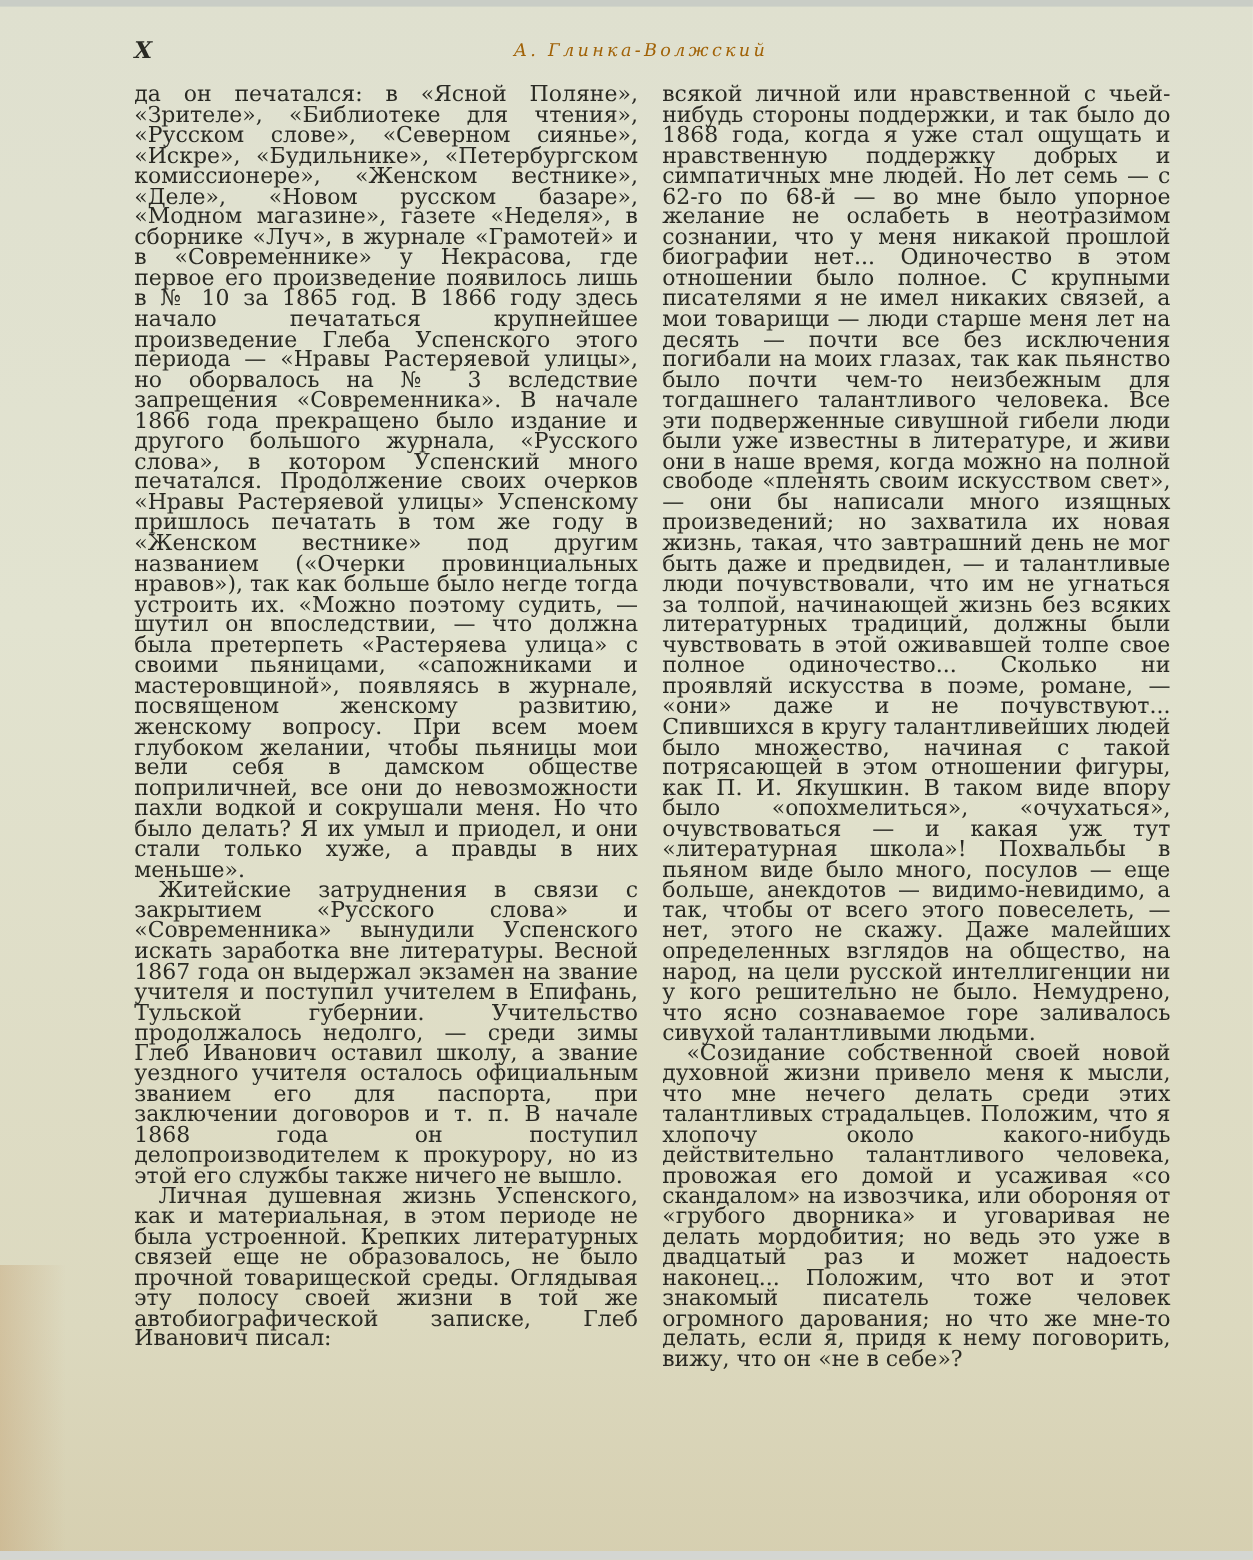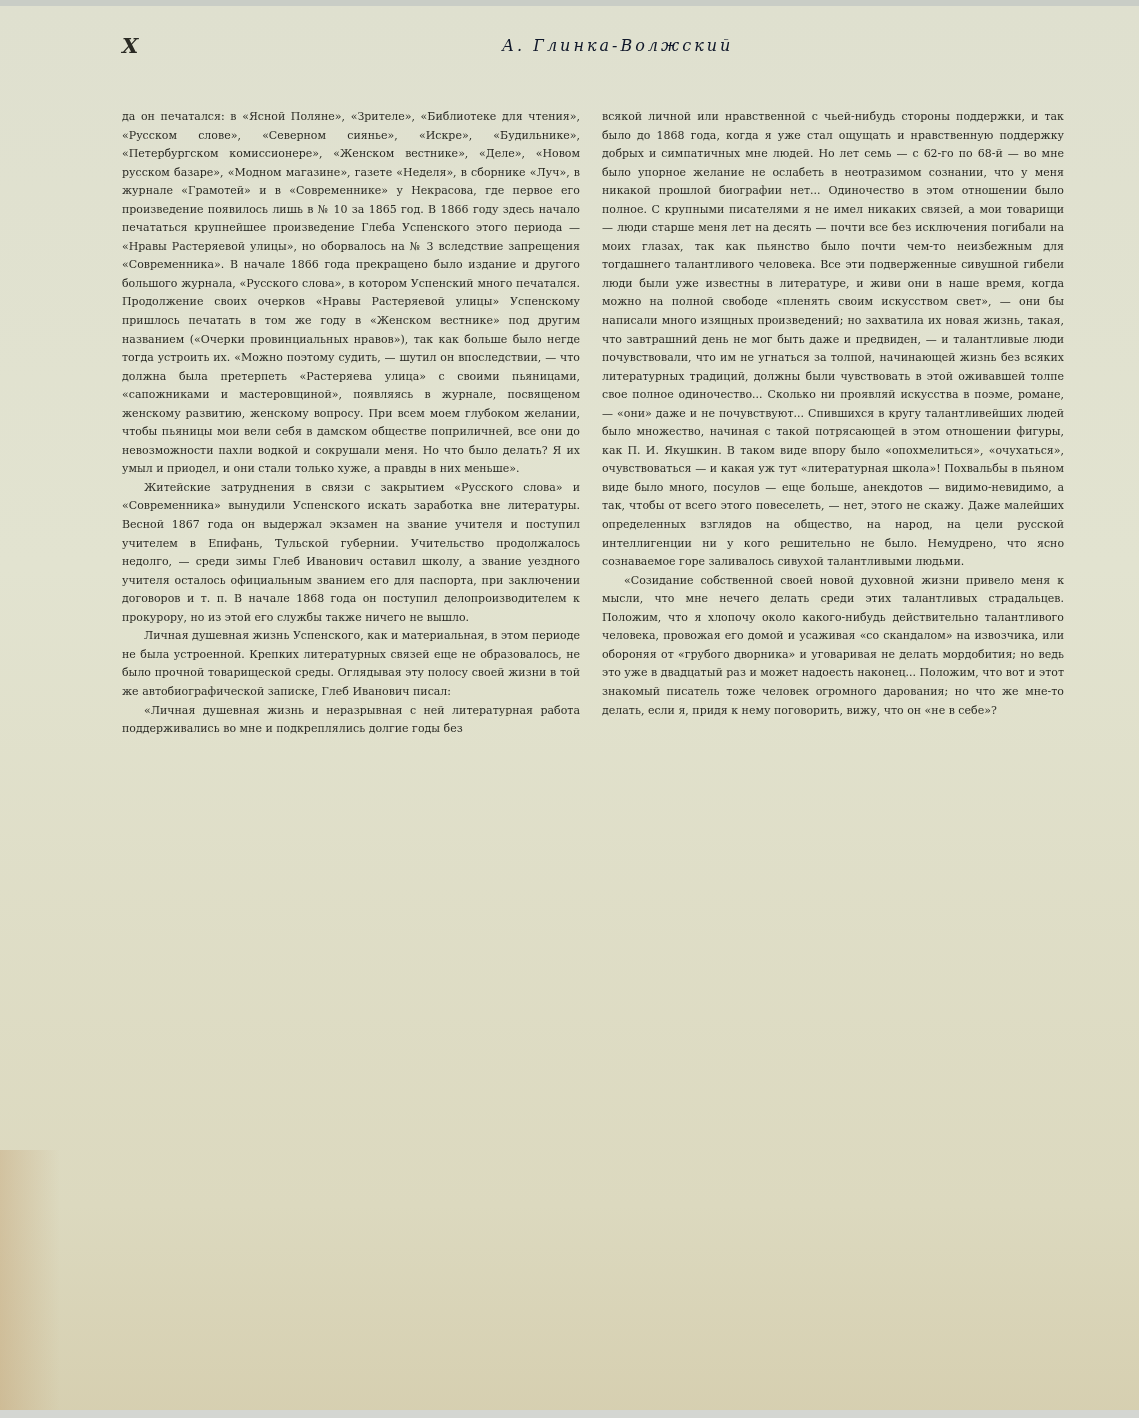--- a/index.html
+++ b/index.html
@@ -9,22 +9,22 @@
     position:relative;
     font-family: "DejaVu Serif", serif;
     color:#2a2a24;
   }
   .topband { position:absolute; left:0; top:0; width:1139px; height:6px; background:#c9cdc6; }
   .bottomband { position:absolute; left:0; bottom:0; width:1139px; height:8px; background:#d4d6d2; }
   .leftstain { position:absolute; left:0; top:1150px; width:60px; height:260px;
     background: linear-gradient(90deg, rgba(190,150,100,0.35), rgba(190,150,100,0)); }
   .header { position:absolute; top:33px; left:122px; width:970px; height:26px; }
   .folio { position:absolute; left:0; top:0; font-family:"DejaVu Serif", serif; font-style:italic; font-weight:bold; font-size:21px; color:#2a2a24; }
-  .running-head { position:absolute; left:380px; top:3px; font-family:"DejaVu Serif", serif; font-style:italic; font-size:16px; letter-spacing:3px; color:#0f172a; }
-  .col { position:absolute; top:76px; width:458px; font-size:11px; line-height:18.55px; text-align:justify;margin-top:32px; }
+  .running-head { position:absolute; left:345px; top:3px; font-family:"DejaVu Serif", serif; font-style:italic; font-size:16px; letter-spacing:3px; color:#a16207; }
+  .col { position:absolute; top:76px; width:458px; font-size:20px; line-height:18.55px; text-align:justify; }
   .col.left { left:122px; }
   .col.right { left:602px; width:462px; }
   .col p { margin:0; }
   .col p.indent { text-indent:22px; }
   .col p.noind { text-indent:0; }
 </style>
 </head>
 <body>
 
 <div class="topband"></div>
@@ -32,21 +32,20 @@
 
 <div class="header">
   <span class="folio">X</span>
   <span class="running-head">А. Глинка-Волжский</span>
 </div>
 
 <div class="col left">
   <p class="noind">да он печатался: в «Ясной Поляне», «Зрителе», «Библиотеке для чтения», «Русском слове», «Северном сиянье», «Искре», «Будильнике», «Петербургском комиссионере», «Женском вестнике», «Деле», «Новом русском базаре», «Модном магазине», газете «Неделя», в сборнике «Луч», в журнале «Грамотей» и в «Современнике» у Некрасова, где первое его произведение появилось лишь в № 10 за 1865 год. В 1866 году здесь начало печататься крупнейшее произведение Глеба Успенского этого периода — «Нравы Растеряевой улицы», но оборвалось на № 3 вследствие запрещения «Современника». В начале 1866 года прекращено было издание и другого большого журнала, «Русского слова», в котором Успенский много печатался. Продолжение своих очерков «Нравы Растеряевой улицы» Успенскому пришлось печатать в том же году в «Женском вестнике» под другим названием («Очерки провинциальных нравов»), так как больше было негде тогда устроить их. «Можно поэтому судить, — шутил он впоследствии, — что должна была претерпеть «Растеряева улица» с своими пьяницами, «сапожниками и мастеровщиной», появляясь в журнале, посвященом женскому развитию, женскому вопросу. При всем моем глубоком желании, чтобы пьяницы мои вели себя в дамском обществе поприличней, все они до невозможности пахли водкой и сокрушали меня. Но что было делать? Я их умыл и приодел, и они стали только хуже, а правды в них меньше».</p>
   <p class="indent">Житейские затруднения в связи с закрытием «Русского слова» и «Современника» вынудили Успенского искать заработка вне литературы. Весной 1867 года он выдержал экзамен на звание учителя и поступил учителем в Епифань, Тульской губернии. Учительство продолжалось недолго, — среди зимы Глеб Иванович оставил школу, а звание уездного учителя осталось официальным званием его для паспорта, при заключении договоров и т. п. В начале 1868 года он поступил делопроизводителем к прокурору, но из этой его службы также ничего не вышло.</p>
   <p class="indent">Личная душевная жизнь Успенского, как и материальная, в этом периоде не была устроенной. Крепких литературных связей еще не образовалось, не было прочной товарищеской среды. Оглядывая эту полосу своей жизни в той же автобиографической записке, Глеб Иванович писал:</p>
-  <p class="indent">«Личная душевная жизнь и неразрывная с ней литературная работа поддерживались во мне и подкреплялись долгие годы без</p>
 </div>
 
 <div class="col right">
   <p class="noind">всякой личной или нравственной с чьей-нибудь стороны поддержки, и так было до 1868 года, когда я уже стал ощущать и нравственную поддержку добрых и симпатичных мне людей. Но лет семь — с 62-го по 68-й — во мне было упорное желание не ослабеть в неотразимом сознании, что у меня никакой прошлой биографии нет... Одиночество в этом отношении было полное. С крупными писателями я не имел никаких связей, а мои товарищи — люди старше меня лет на десять — почти все без исключения погибали на моих глазах, так как пьянство было почти чем-то неизбежным для тогдашнего талантливого человека. Все эти подверженные сивушной гибели люди были уже известны в литературе, и живи они в наше время, когда можно на полной свободе «пленять своим искусством свет», — они бы написали много изящных произведений; но захватила их новая жизнь, такая, что завтрашний день не мог быть даже и предвиден, — и талантливые люди почувствовали, что им не угнаться за толпой, начинающей жизнь без всяких литературных традиций, должны были чувствовать в этой оживавшей толпе свое полное одиночество... Сколько ни проявляй искусства в поэме, романе, — «они» даже и не почувствуют... Спившихся в кругу талантливейших людей было множество, начиная с такой потрясающей в этом отношении фигуры, как П. И. Якушкин. В таком виде впору было «опохмелиться», «очухаться», очувствоваться — и какая уж тут «литературная школа»! Похвальбы в пьяном виде было много, посулов — еще больше, анекдотов — видимо-невидимо, а так, чтобы от всего этого повеселеть, — нет, этого не скажу. Даже малейших определенных взглядов на общество, на народ, на цели русской интеллигенции ни у кого решительно не было. Немудрено, что ясно сознаваемое горе заливалось сивухой талантливыми людьми.</p>
   <p class="indent">«Созидание собственной своей новой духовной жизни привело меня к мысли, что мне нечего делать среди этих талантливых страдальцев. Положим, что я хлопочу около какого-нибудь действительно талантливого человека, провожая его домой и усаживая «со скандалом» на извозчика, или обороняя от «грубого дворника» и уговаривая не делать мордобития; но ведь это уже в двадцатый раз и может надоесть наконец... Положим, что вот и этот знакомый писатель тоже человек огромного дарования; но что же мне-то делать, если я, придя к нему поговорить, вижу, что он «не в себе»?</p>
 </div>
 
 <div class="bottomband"></div>
 
 </body></html>

